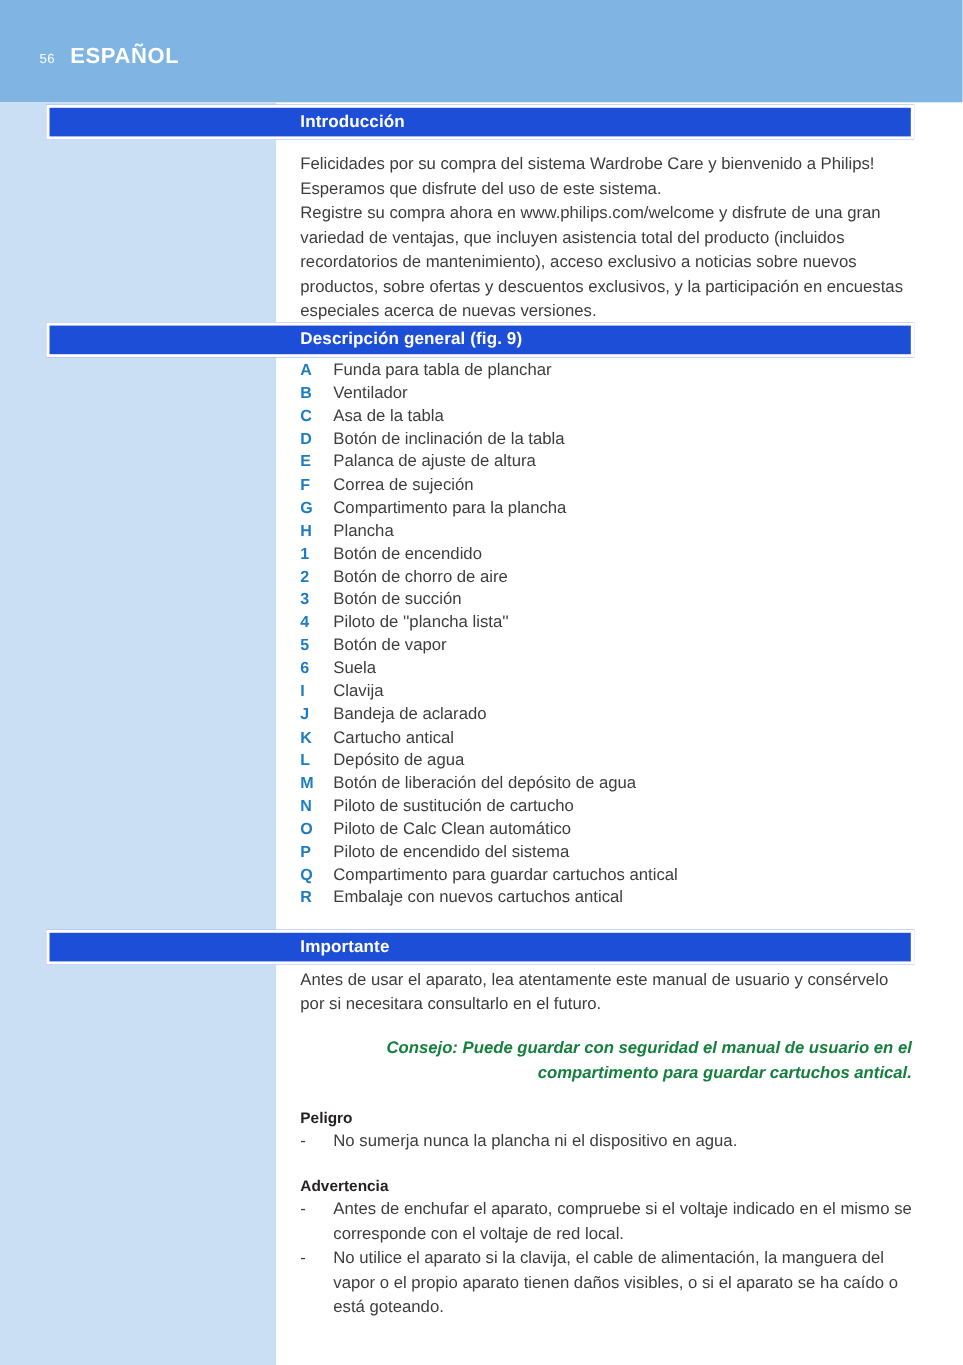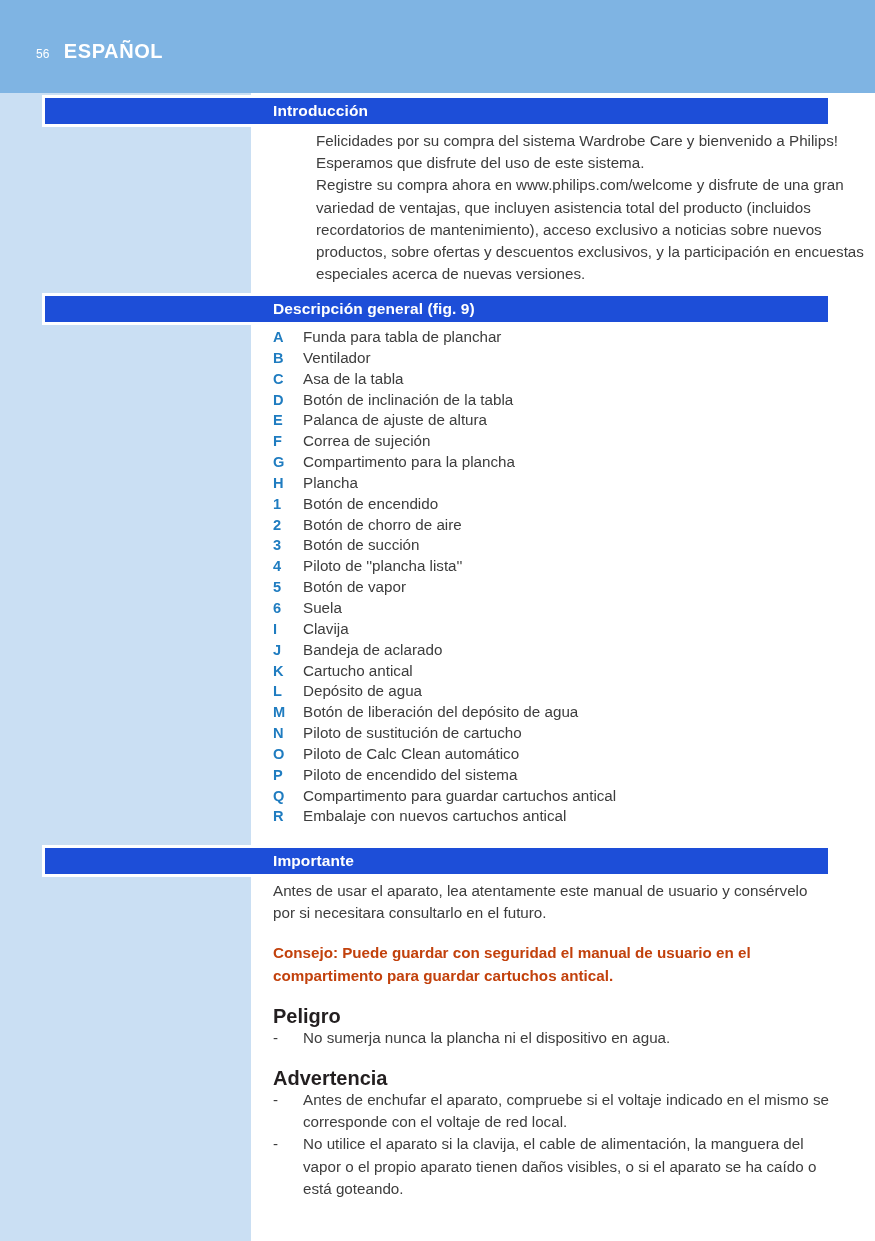--- a/index.html
+++ b/index.html
@@ -124,28 +124,30 @@
     color: #1f7cc0;
     font-weight: bold;
     font-size: 14.6px;
   }
   .parts-list .desc {
     flex: 1;
     white-space: nowrap;
   }
 
   .tip {
-    font-weight: bold;
-    color: #c2410c;
+    font-style: italic;
+    font-weight: bold;
+    color: #15803d;
+    text-align: right;
   }
 
   .sub-heading {
     font-weight: bold;
     color: #231f20;
-    font-size: 20px;
+    font-size: 14px;
     line-height: 22px;
   }
 
   .dash-list {
     list-style: none;
     margin: 0;
     padding: 0;
   }
   .dash-list li {
     display: flex;
@@ -175,21 +177,21 @@
     <span class="page-number">56</span>
     <span class="page-title">ESPAÑOL</span>
   </div>
 
   <div class="content">
 
     <div class="section-bar" style="top:98px;">
       <span class="bar-title">Introducción</span>
     </div>
 
-    <div class="body-block" style="top:130px;margin-left:43px;">
+    <div class="body-block" style="top:139px;">
       <p>Felicidades por su compra del sistema Wardrobe Care y bienvenido a Philips! Esperamos que disfrute del uso de este sistema.</p>
       <p>Registre su compra ahora en www.philips.com/welcome y disfrute de una gran variedad de ventajas, que incluyen asistencia total del producto (incluidos recordatorios de mantenimiento), acceso exclusivo a noticias sobre nuevos productos, sobre ofertas y descuentos exclusivos, y la participación en encuestas especiales acerca de nuevas versiones.</p>
     </div>
 
     <div class="section-bar" style="top:296px;">
       <span class="bar-title">Descripción general (fig. 9)</span>
     </div>
 
     <ul class="parts-list" id="parts-list" style="top:328px;">
         <li>

